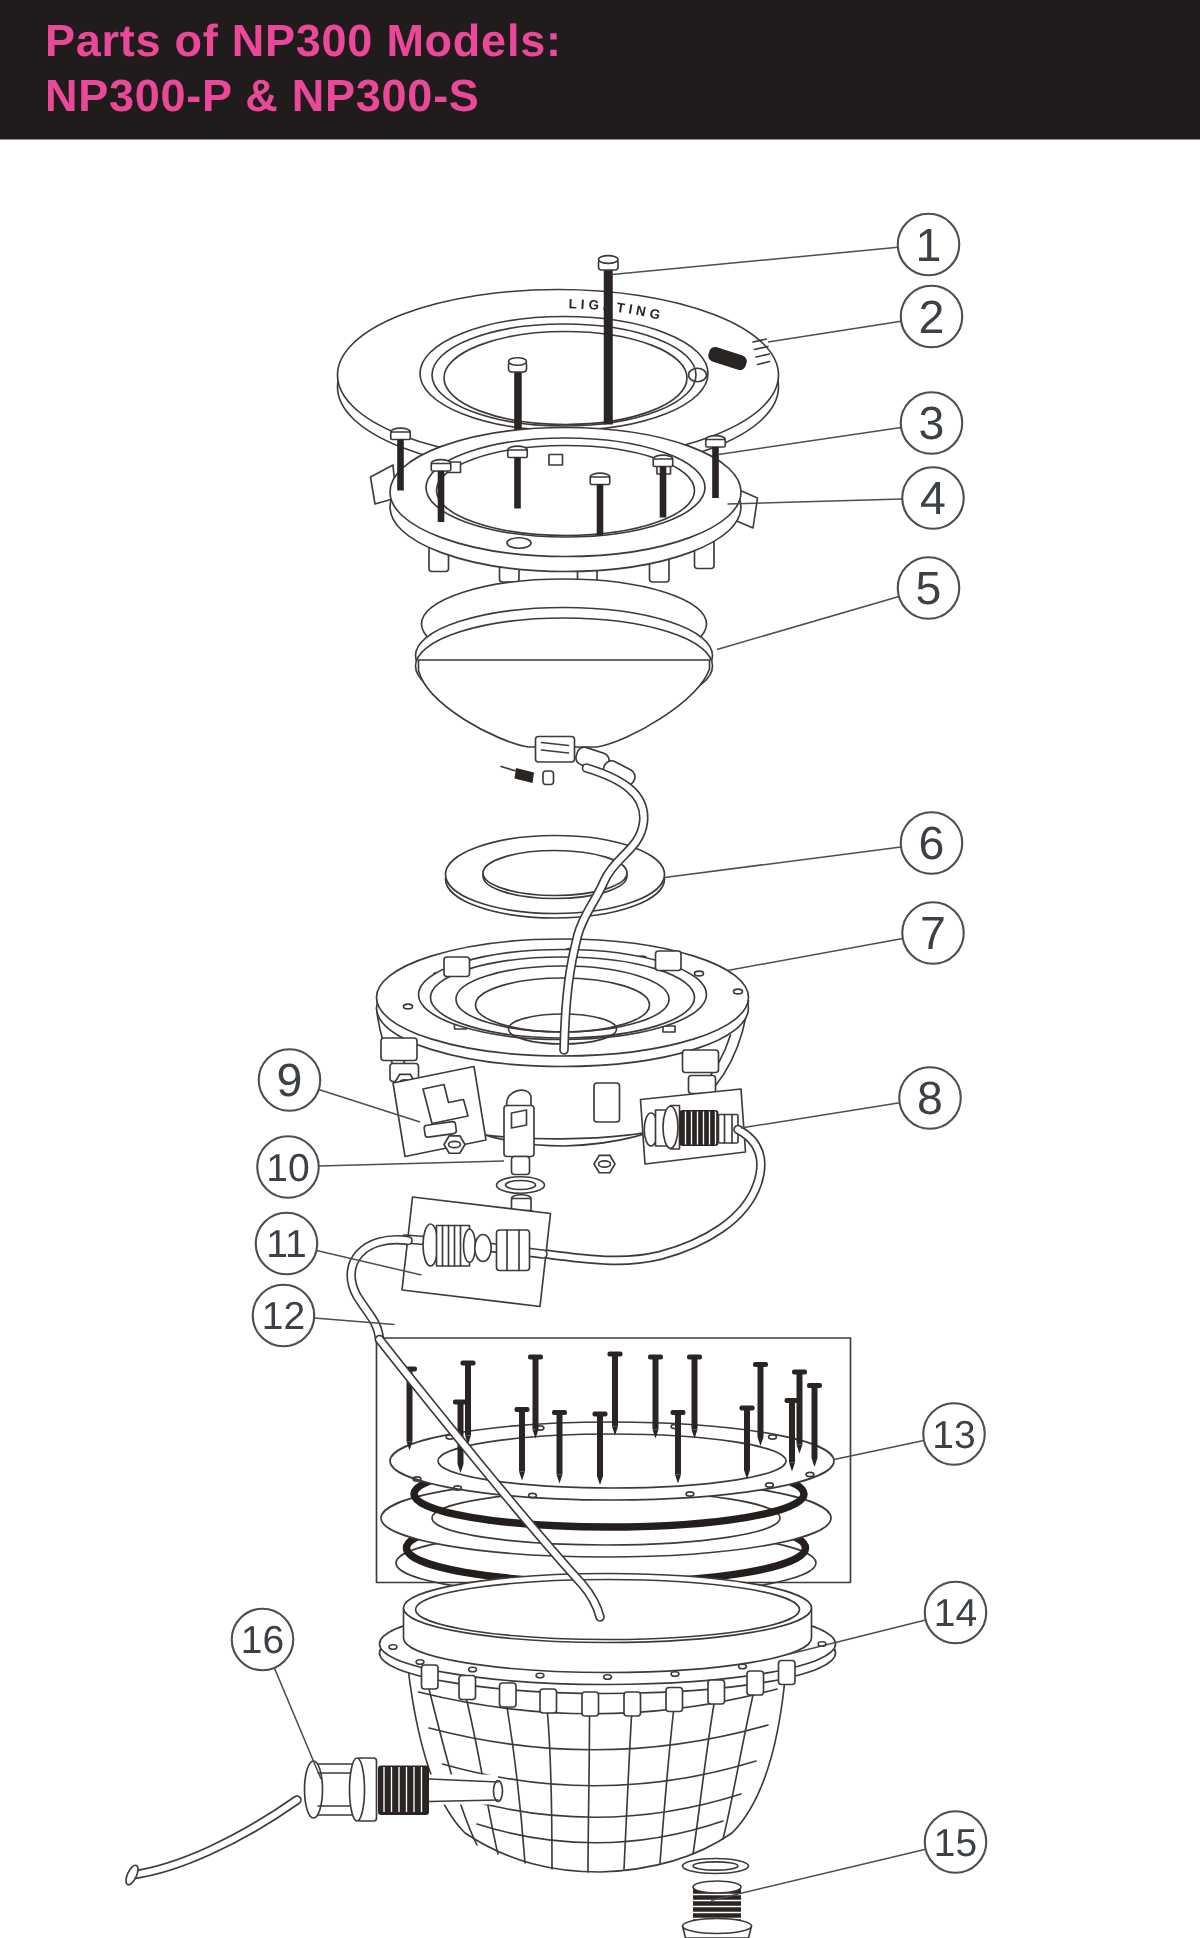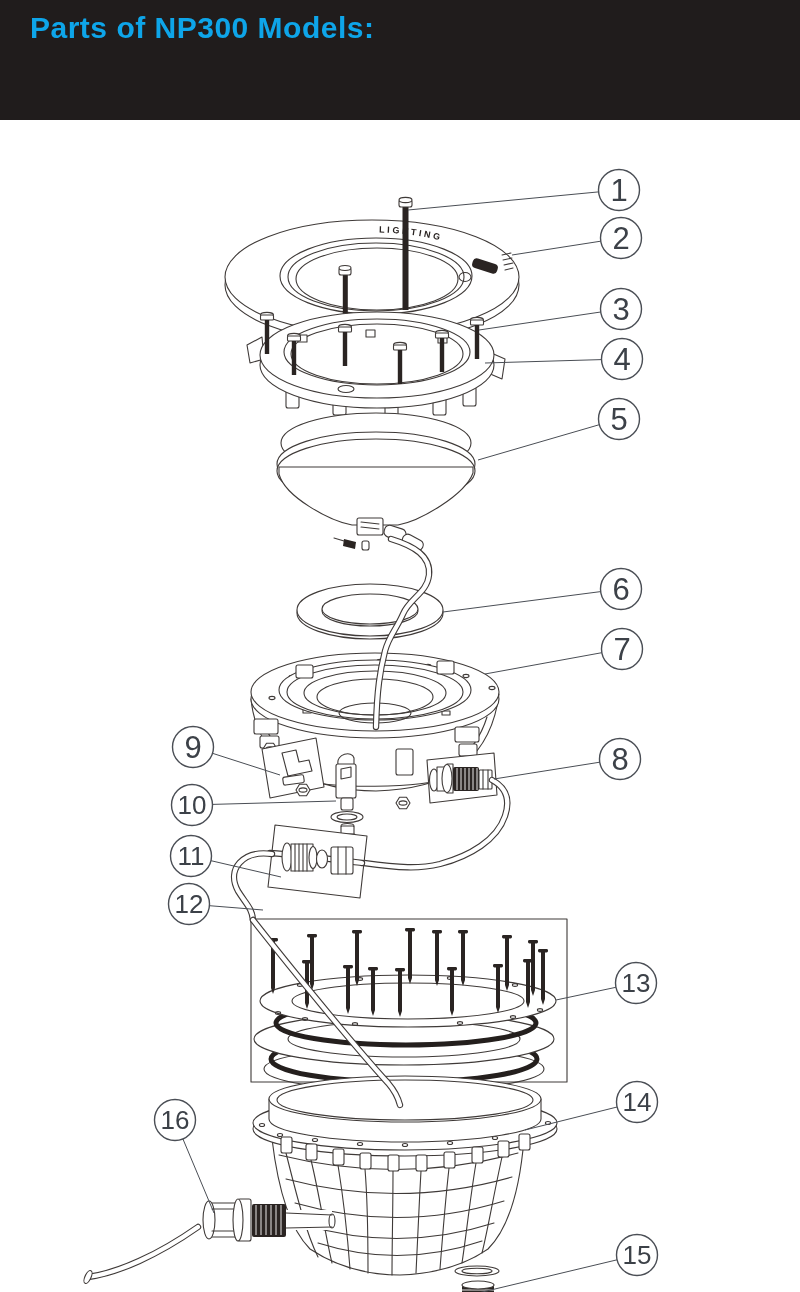--- a/index.html
+++ b/index.html
@@ -1,38 +1,39 @@
 <!DOCTYPE html>
 <html><head>
 <meta charset="utf-8">
 <style>
   html,body{margin:0;padding:0;background:#fff;}
   body{width:800px;height:1292px;position:relative;overflow:hidden;
        font-family:"Liberation Sans",sans-serif;}
-  .header{width:800px;height:120px;background:#201c1c;color:#0ea5e9;box-sizing:border-box;
+  .header{width:800px;height:93px;background:#201c1c;color:#ec4899;box-sizing:border-box;
           padding:9px 0 0 30px;}
   .header .t{font-weight:bold;font-size:30px;line-height:37px;letter-spacing:.5px;}
   svg{display:block;}
   .ln{fill:none;stroke:#3f3a38;stroke-width:1.1;stroke-linecap:round;stroke-linejoin:round;}
   .lnw{fill:#ffffff;stroke:#3f3a38;stroke-width:1.1;stroke-linecap:round;stroke-linejoin:round;}
   .dkf{fill:#2a2422;stroke:none;}
   .thw{stroke:#fff;stroke-width:.9;fill:none;}
   .tubeO{stroke:#3f3a38;stroke-width:6.4;fill:none;stroke-linecap:round;}
   .tubeI{stroke:#ffffff;stroke-width:4.2;fill:none;stroke-linecap:round;}
   .oring{stroke:#241f1d;stroke-width:5;fill:none;}
   .callout{fill:#fff;stroke:#4a4e55;stroke-width:1.4;}
   .leader{stroke:#4a4e55;stroke-width:1;}
   .calloutNum{fill:#3c4148;text-anchor:middle;}
   .ringtxt{font-size:9px;letter-spacing:2.5px;fill:#2a2422;font-weight:bold;}
 </style>
 </head>
 <body>
 
 <div class="header">
   <div class="t">Parts of NP300 Models:</div>
+  <div class="t">NP300-P &amp; NP300-S</div>
 </div>
 
 <svg width="800" height="1199" viewBox="0 93 800 1199" xmlns="http://www.w3.org/2000/svg">
   <defs>
     <g id="scrB">
         <rect x="-5" y="0" width="10" height="3.4" rx="1.4" class="dkf"></rect>
         <rect x="-2" y="3" width="4" height="47" class="dkf"></rect>
         <path d="M -2,50 L 0,56 L 2,50 Z" class="dkf"></path>
       </g>
     <g id="scrF">

